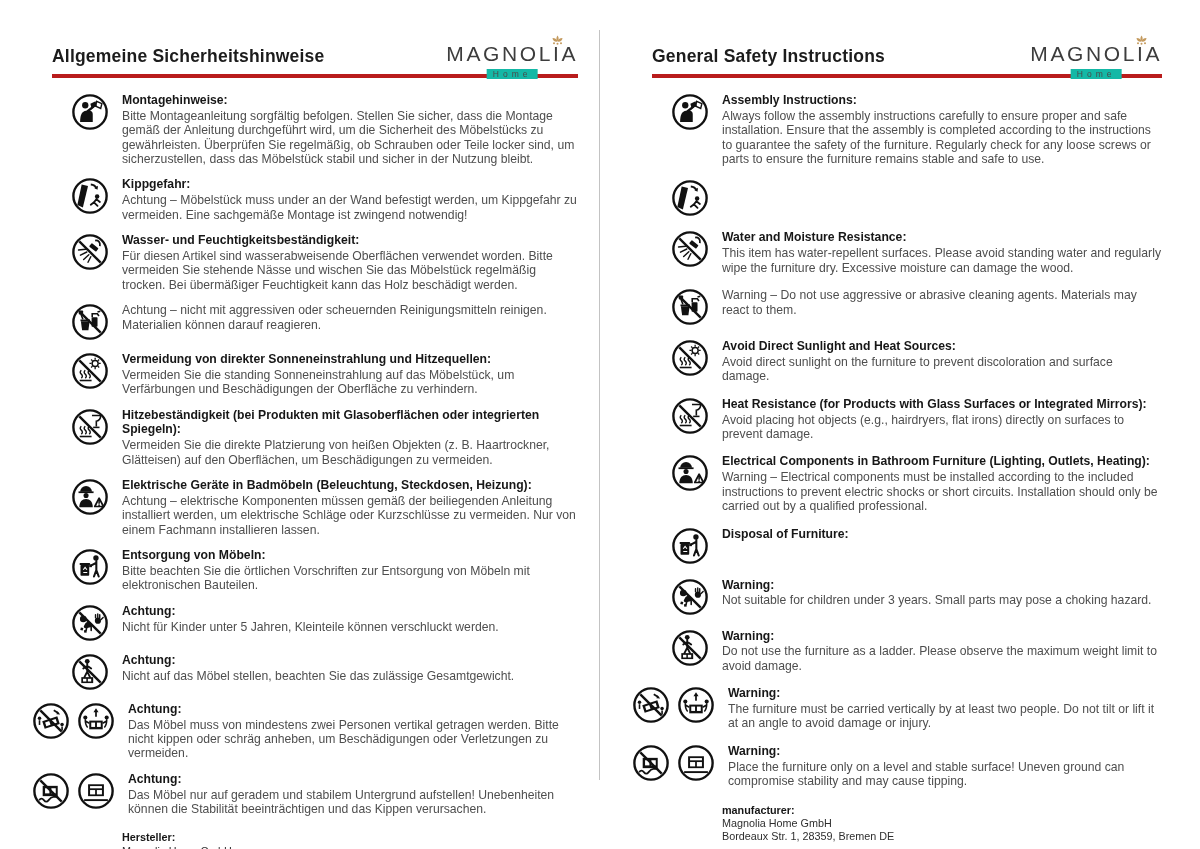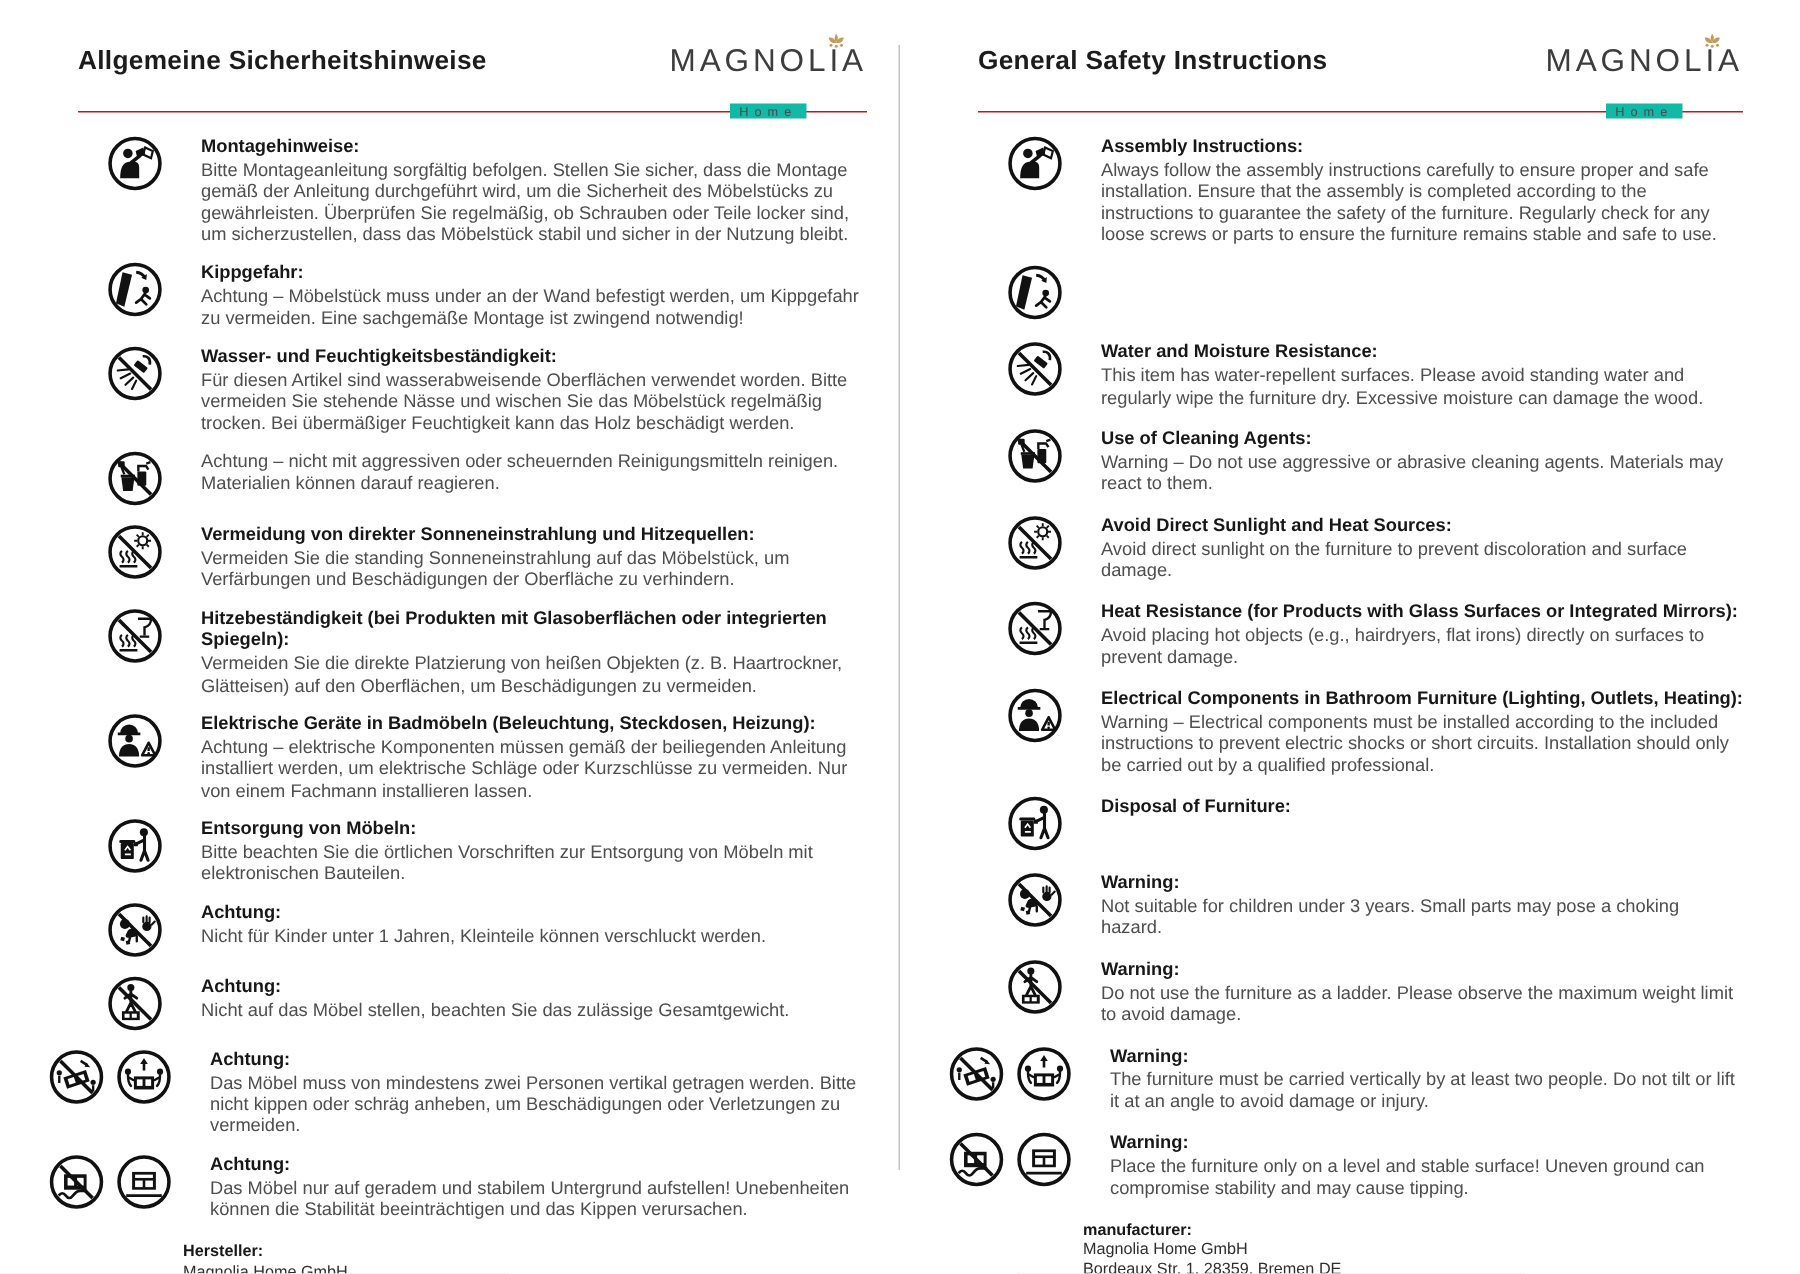--- a/index.html
+++ b/index.html
@@ -15,22 +15,22 @@
     position:absolute;left:599px;top:30px;
     width:1px;height:750px;background:#c3c3c3;
   }
   .col{position:absolute;top:30px;}
   .col.de{left:32px;width:546px;}
   .col.en{left:632px;width:530px;}
 
   .col-header{
     margin-left:20px;
     height:44px;
-    border-bottom:1px solid #b91c1c;
-    display:flex;justify-content:space-between;
+    border-bottom:4px solid #b91c1c;
+    display:flex;justify-content:space-between;align-items:flex-end;
     position:relative;
   }
   .col-title{
     font-size:17.5px;font-weight:bold;color:#1c1c1c;
     letter-spacing:.2px;padding-bottom:7px;margin:0;
   }
   .logo{position:relative;padding-bottom:10px;}
   .logo-name{
     position:relative;
     font-size:21px;letter-spacing:2.6px;color:#3d3d3d;
@@ -39,21 +39,21 @@
   .logo-flower{position:absolute;top:-8px;right:14px;line-height:0;}
   .logo-home{
     position:absolute;left:50%;bottom:-5px;transform:translateX(-50%);
     background:#14b8a6;padding:0 6px;
     font-size:8.5px;letter-spacing:4px;color:#4a4a4a;white-space:nowrap;
   }
 
   .sections{display:flex;flex-direction:column;margin-top:15px;}
   .col.de .sections{gap:11px;}
   .col.en .sections{gap:13px;}
-  .row{display:flex;align-items:flex-start;gap:12px;}
+  .row{display:flex;align-items:flex-start;}
   .row-icons{
     flex:0 0 90px;box-sizing:border-box;
     display:flex;justify-content:flex-end;gap:7px;
     padding-right:13px;
   }
   .icon{width:38px;height:38px;display:block;line-height:0;}
   .icon svg{width:38px;height:38px;display:block;}
   .row-text{flex:1;font-size:12.2px;line-height:1.18;color:#4e4e4e;}
   .row-heading{font-weight:bold;color:#171717;margin-bottom:1.5px;}
 
@@ -241,21 +241,21 @@
                 <rect x="12" y="30" width="3.2" height="3.2" fill="#111" transform="rotate(15 13.6 31.6)"></rect>
                 <rect x="16.5" y="33" width="3.2" height="3.2" fill="#111" transform="rotate(-10 18 34.6)"></rect>
                 <circle cx="34" cy="21" r="3.9" fill="#111"></circle>
                 <path d="M31 17.5v-4M33.8 17v-4.5M36.3 17.5v-4M38 19.5l2.6-2.6" stroke="#111" stroke-width="1.8" stroke-linecap="round"></path>
                 <line x1="10.5" y1="10.5" x2="37.5" y2="37.5" stroke="#111" stroke-width="3"></line>
               </svg>
             </span>
           </div>
           <div class="row-text">
             <div class="row-heading">Achtung:</div>
-            <div class="row-body">Nicht für Kinder unter 1 Jahren, Kleinteile können verschluckt werden.</div>
+            <div class="row-body">Nicht für Kinder unter 5 Jahren, Kleinteile können verschluckt werden.</div>
           </div>
         </div>
         <div class="row">
           <div class="row-icons">
             <span class="icon">
               <svg viewBox="0 0 48 48">
                 <circle cx="24" cy="24" r="21" fill="none" stroke="#111" stroke-width="3"></circle>
                 <rect x="13" y="30.5" width="15" height="7.5" fill="#111"></rect>
                 <rect x="15.2" y="32.6" width="4.2" height="3.4" fill="#fff"></rect>
                 <rect x="21.3" y="32.6" width="4.2" height="3.4" fill="#fff"></rect>
@@ -418,21 +418,20 @@
                 <path d="M15 20.5l-2.5-6.5" stroke="#111" stroke-width="2"></path>
                 <rect x="9.8" y="9.5" width="5.5" height="5" rx="1" fill="#111"></rect>
                 <rect x="26" y="18" width="7.5" height="12" rx="1" fill="#111"></rect>
                 <path d="M26.8 18v-4.5h6.5l2 3" fill="none" stroke="#111" stroke-width="2"></path>
                 <path d="M33.5 11.5l3.5-1.2" stroke="#111" stroke-width="2"></path>
                 <line x1="10.5" y1="10.5" x2="37.5" y2="37.5" stroke="#111" stroke-width="3"></line>
               </svg>
             </span>
           </div>
           <div class="row-text">
-            <div class="row-heading">Use of Cleaning Agents:</div>
             <div class="row-body">Warning – Do not use aggressive or abrasive cleaning agents. Materials may react to them.</div>
           </div>
         </div>
         <div class="row">
           <div class="row-icons">
             <span class="icon">
               <svg viewBox="0 0 48 48">
                 <circle cx="24" cy="24" r="21" fill="none" stroke="#111" stroke-width="3"></circle>
                 <circle cx="30.5" cy="14.5" r="3.8" fill="none" stroke="#111" stroke-width="1.8"></circle>
                 <path d="M30.5 7.3v2.6M30.5 19.1v2.6M23.3 14.5h2.6M34.9 14.5h2.6M25.4 9.4l1.8 1.8M33.8 17.8l1.8 1.8M35.6 9.4l-1.8 1.8M27.2 17.8l-1.8 1.8" stroke="#111" stroke-width="1.6"></path>

